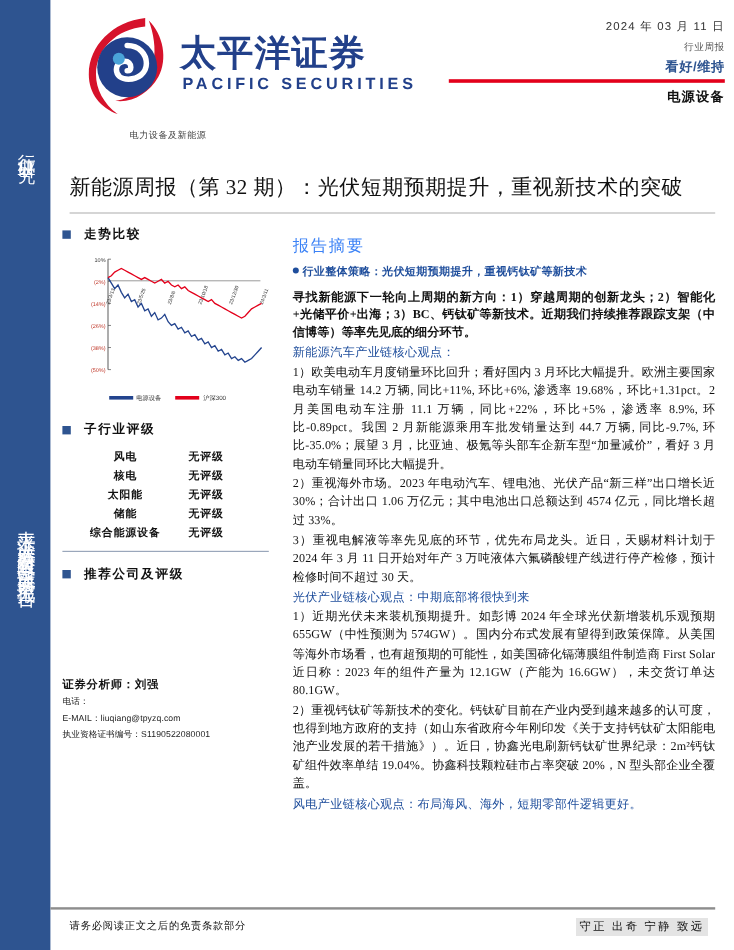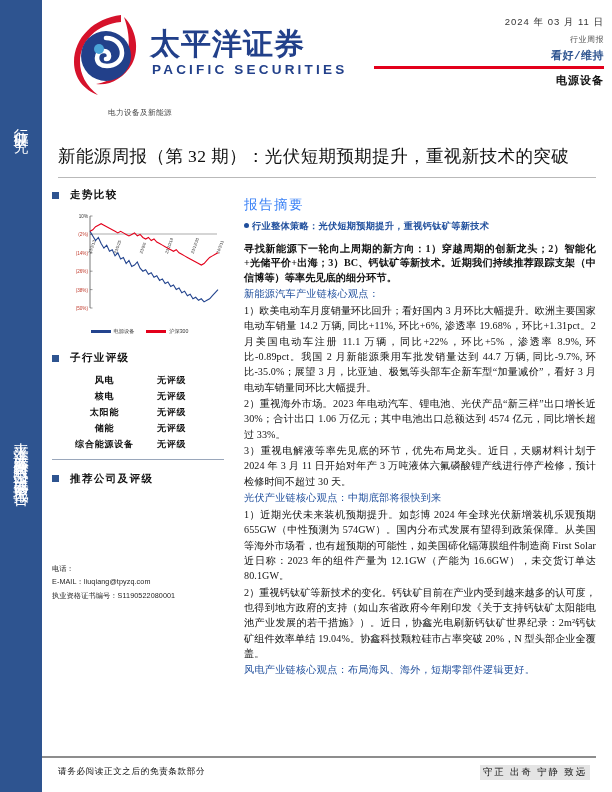--- a/index.html
+++ b/index.html
@@ -98,21 +98,21 @@
     margin-bottom: 5px;
   }
   #meta-type {
     font-family: "Liberation Sans", sans-serif;
     font-size: 8px;
     color: #555;
     letter-spacing: 0.5px;
     margin-bottom: 3px;
   }
   #meta-rating {
-    font-family: Liberation Mono, monospace;
+    font-family: Liberation Sans, sans-serif;
     font-size: 11px;
     color: #2e5490;
     font-weight: bold;
     letter-spacing: 0.5px;
     margin-bottom: 2px;
   }
   #meta-rule {
     height: 2.6px;
     background: #e3001b;
     margin: 3px 0 4px 0;
@@ -475,20 +475,21 @@
   <div id="rec-sec">
     <div class="sec-head">
       <span class="sec-bullet"></span>
       <span class="sec-title">推荐公司及评级</span>
     </div>
     <div id="rec-space"></div>
   </div>
 
 
   <div id="analyst-sec">
+    <div id="analyst-name">证券分析师：刘强</div>
     <div class="analyst-line">电话：</div>
     <div class="analyst-line">E-MAIL：liuqiang@tpyzq.com</div>
     <div class="analyst-line">执业资格证书编号：S1190522080001</div>
   </div>
 </div>
 
 <div id="main-col">
   <div id="summary-head">报告摘要</div>
 
   <div class="strategy-line">

